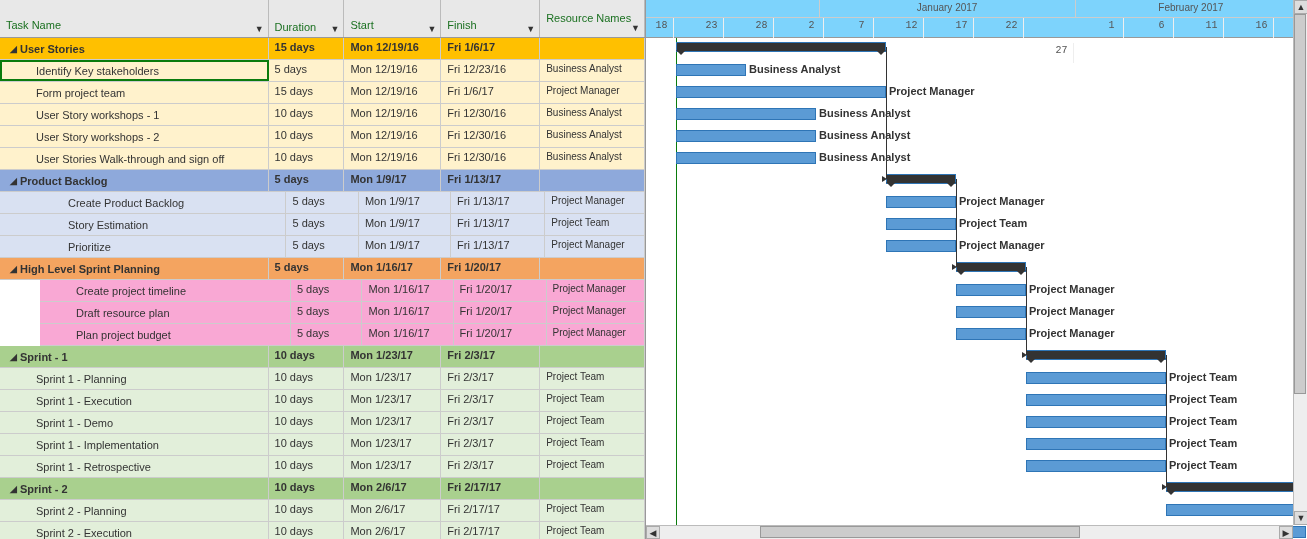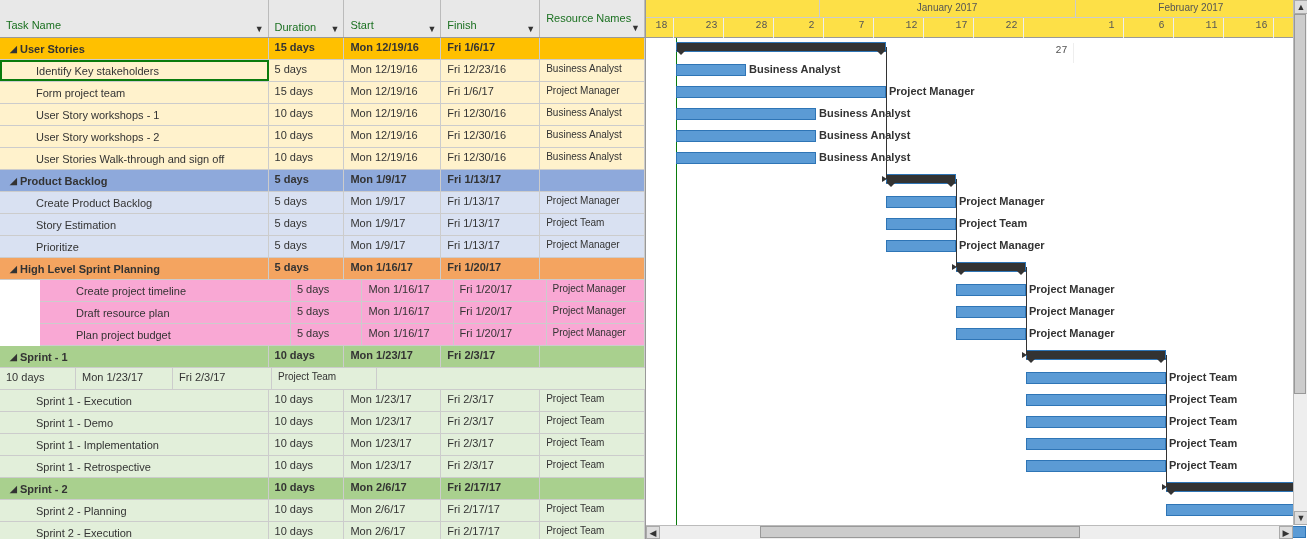--- a/index.html
+++ b/index.html
@@ -28,29 +28,29 @@
 .td.res { width: 105px; font-size: 10px; }
 
 .indent { display: inline-block; }
 .outline-toggle { display: inline-block; width: 10px; font-size: 9px; color: #333; }
 .bold { font-weight: bold; }
 
 
 .summary-yellow { background: #ffc000; }
 .child-yellow { background: #fff2cc; }
 .summary-blue { background: #8ea9db; }
-.child-blue { background: #d9e1f2; }
+.child-blue { background: #d9e1f2; padding-left: 32px; }
 .summary-orange { background: #f4a460; }
 .child-orange { background: #f9a8d4; margin-left: 40px; }
 .summary-green { background: #a9d08e; }
 .child-green { background: #e2efda; }
 .selected-cell { outline: 2px solid #0a7b0c; outline-offset: -2px; }
 
 
-.gantt-header { height: 38px; border-bottom: 1px solid #999; position: relative; background: #fde047; }
+.gantt-header { height: 38px; border-bottom: 1px solid #999; position: relative; background: #7dd3fc; }
 .month-row { height: 18px; display: flex; position: relative; border-bottom: 1px solid #ccc; }
 .month-cell { border-right: 1px solid #ccc; text-align: center; font-size: 10px; color: #555; padding-top: 2px; }
 .day-row { height: 20px; position: relative; }
 .day-cell { position: absolute; top: 0; height: 20px; font-size: 10px; color: #555; padding-top: 2px; text-align: center; width: 24px; border-right: 1px solid #eee; font-family: Liberation Mono, monospace; }
 
 .gantt-body { position: relative; }
 .gantt-row { height: 22px; position: relative; }
 .bar { position: absolute; height: 12px; top: 4px; background: #5b9bd5; border: 1px solid #2e75b6; }
 .bar.summary { height: 10px; top: 4px; background: #333; }
 .bar.summary:before, .bar.summary:after { content:""; position:absolute; bottom:-4px; width:0; height:0; border-left:5px solid transparent; border-right:5px solid transparent; border-top:5px solid #333; }
@@ -242,20 +242,24 @@
             <span class="indent" style="width:4px"></span>
             <span class="outline-toggle">◢</span>
             <span>Sprint - 1</span>
           </div>
           <div class="td dur bold">10 days</div>
           <div class="td start bold">Mon 1/23/17</div>
           <div class="td finish bold">Fri 2/3/17</div>
           <div class="td res"></div>
         </div>
         <div class="tr child-green">
+          <div class="td task ">
+            <span class="indent" style="width:30px"></span>
+            <span>Sprint 1 - Planning</span>
+          </div>
           <div class="td dur ">10 days</div>
           <div class="td start ">Mon 1/23/17</div>
           <div class="td finish ">Fri 2/3/17</div>
           <div class="td res">Project Team</div>
         </div>
         <div class="tr child-green">
           <div class="td task ">
             <span class="indent" style="width:30px"></span>
             <span>Sprint 1 - Execution</span>
           </div>

